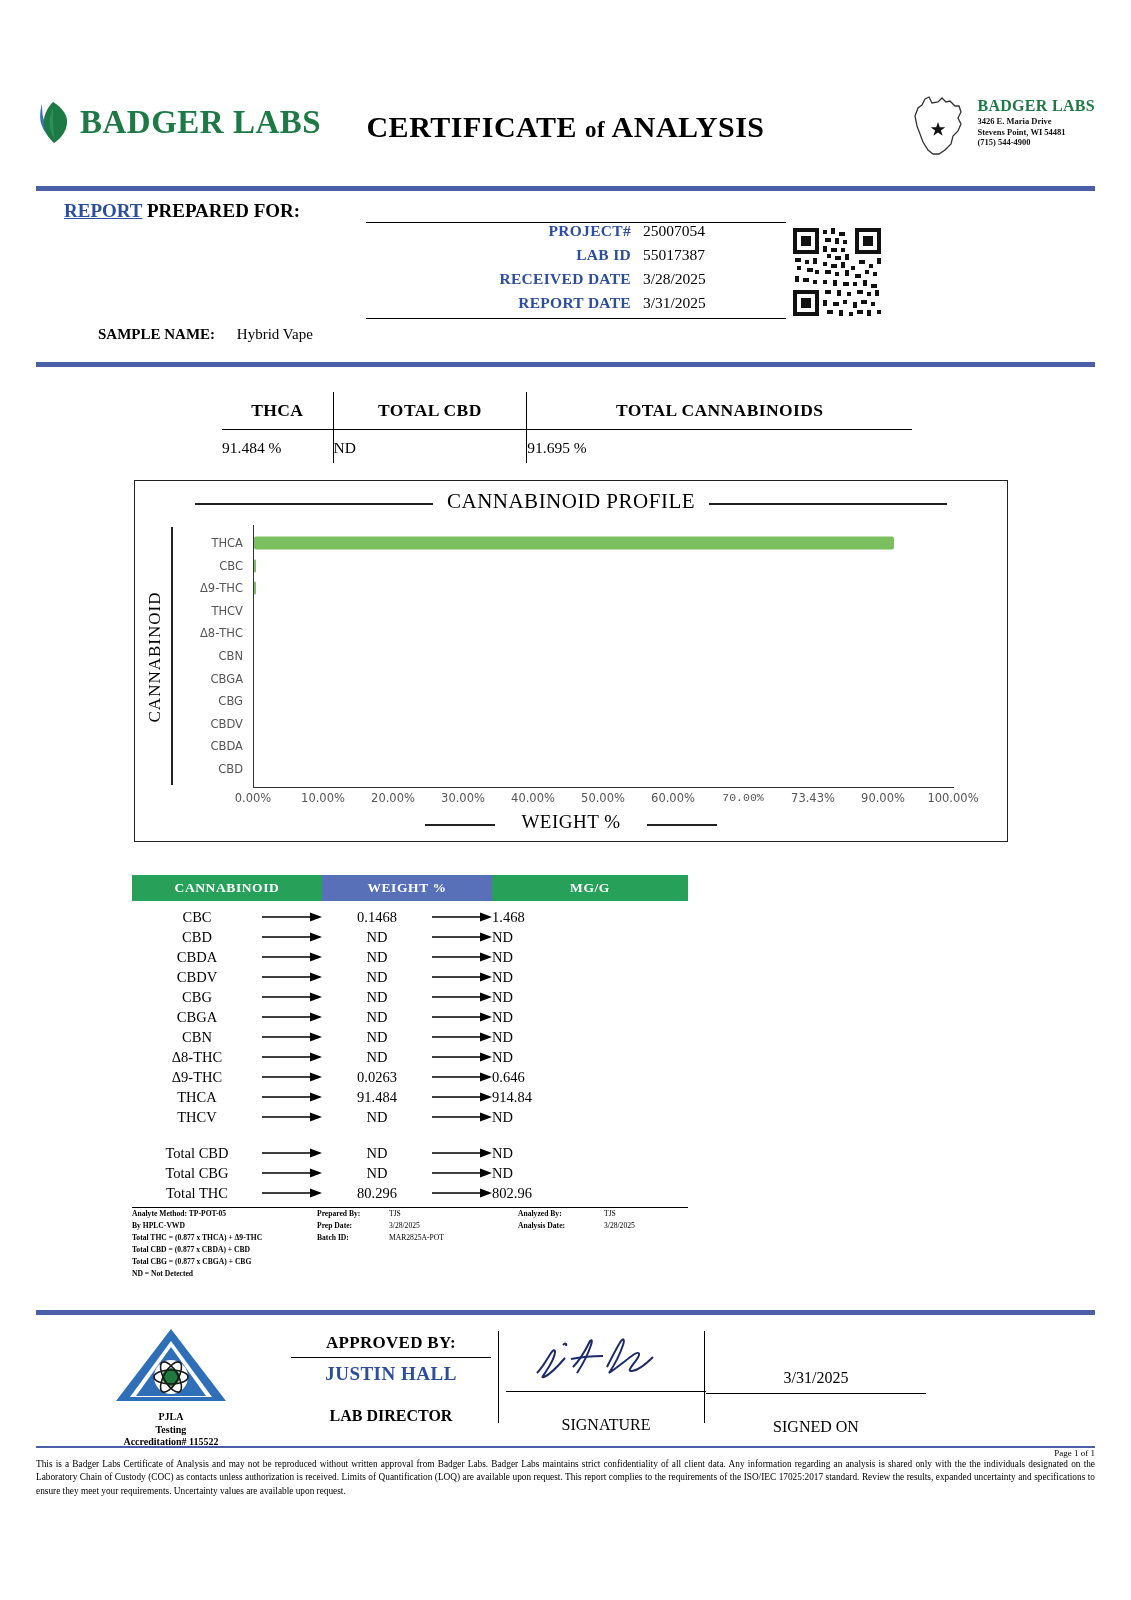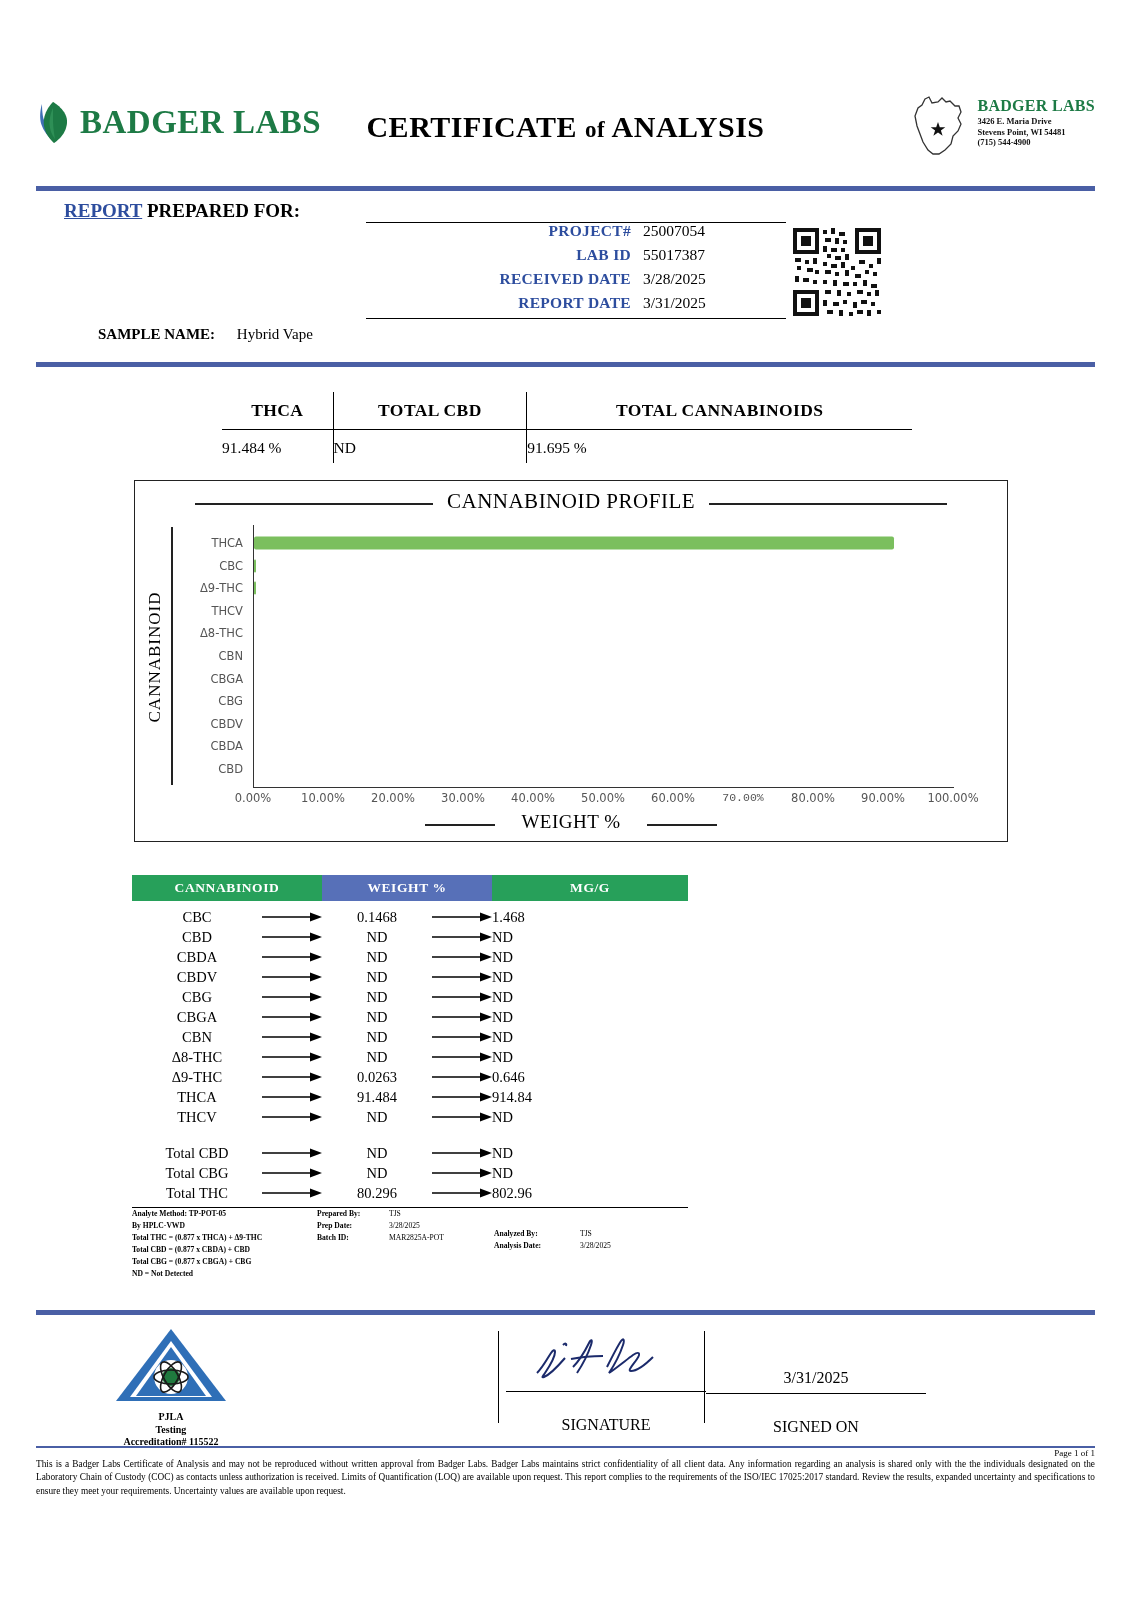--- a/index.html
+++ b/index.html
@@ -326,21 +326,21 @@
   .footnotes {
     position: absolute;
     left: 96px; top: 1209px;
     width: 600px;
     font-size: 7.6px;
     line-height: 1.42;
     font-family: "Liberation Serif", serif;
   }
   .fn-left { position: absolute; left: 0; top: 0; width: 185px; font-weight: bold; }
   .fn-mid { position: absolute; left: 185px; top: 0; width: 180px; }
-  .fn-right { position: absolute; left: 362px; top: 0; width: 200px; margin-top: 20px; }
+  .fn-right { position: absolute; left: 386px; top: 0; width: 200px; }
   .fn-line { display: flex; height: 12px; align-items: baseline; }
   .fn-k { font-weight: bold; flex: 0 0 72px; }
   .fn-k2 { font-weight: bold; flex: 0 0 86px; }
   .fn-v { }
 
   
   .approval {
     position: absolute;
     left: 0; right: 0; top: 1325px;
     height: 120px;
@@ -612,21 +612,21 @@
         </div>
       <div class="x-ticks" id="x-ticks">
           <div class="x-tick" style="left: 0px;">0.00%</div>
           <div class="x-tick" style="left: 70px;">10.00%</div>
           <div class="x-tick" style="left: 140px;">20.00%</div>
           <div class="x-tick" style="left: 210px;">30.00%</div>
           <div class="x-tick" style="left: 280px;">40.00%</div>
           <div class="x-tick" style="left: 350px;">50.00%</div>
           <div class="x-tick" style="left: 420px;">60.00%</div>
           <div class="x-tick" style="left: 490px; font-family: Liberation Mono, monospace;">70.00%</div>
-          <div class="x-tick" style="left: 560px;">80.00%</div>
+          <div class="x-tick" style="left: 560px;">73.43%</div>
           <div class="x-tick" style="left: 630px;">90.00%</div>
           <div class="x-tick" style="left: 700px;">100.00%</div>
         </div>
 
       <div class="x-axis-label">
         <span>WEIGHT %</span>
       </div>
     </div>
 
     <div class="results">
@@ -932,20 +932,26 @@
             <ellipse cx="59" cy="52" rx="17" ry="7" fill="none" stroke="#1a1a1a" stroke-width="1.6" transform="rotate(-60 59 52)"></ellipse>
           </svg>
         </span>
         <div class="pjla-txt">
           <div>PJLA</div>
           <div>Testing</div>
           <div>Accreditation# 115522</div>
         </div>
       </div>
 
+      <div class="approved-col">
+        <div class="t1">APPROVED BY:</div>
+        <div class="line"></div>
+        <div class="t2">JUSTIN HALL</div>
+        <div class="t3">LAB DIRECTOR</div>
+      </div>
 
       <div class="sig-col">
         <div class="sig">
           <svg width="190" height="58" viewBox="0 0 190 58">
             <path d="M26 40 C32 34 36 26 40 20 C42 17 44 16 44 19 C44 25 38 34 34 40 C32 43 30 45 33 44 C40 41 48 32 54 25" fill="none" stroke="#1b2a6b" stroke-width="2"></path>
             <path d="M52 12 C54 10 56 10 55 13" fill="none" stroke="#1b2a6b" stroke-width="2"></path>
             <path d="M62 34 C68 28 74 18 78 10 C80 6 82 6 80 12 C76 24 70 34 66 40" fill="none" stroke="#1b2a6b" stroke-width="2"></path>
             <path d="M60 26 C70 24 82 23 92 23" fill="none" stroke="#1b2a6b" stroke-width="2"></path>
             <path d="M96 34 C100 26 106 14 110 8 C112 5 114 6 112 12 C108 24 102 34 98 40 C104 36 114 28 122 22 C128 18 130 20 126 26 C122 32 116 38 120 38 C126 38 136 30 142 24" fill="none" stroke="#1b2a6b" stroke-width="2"></path>
           </svg>

